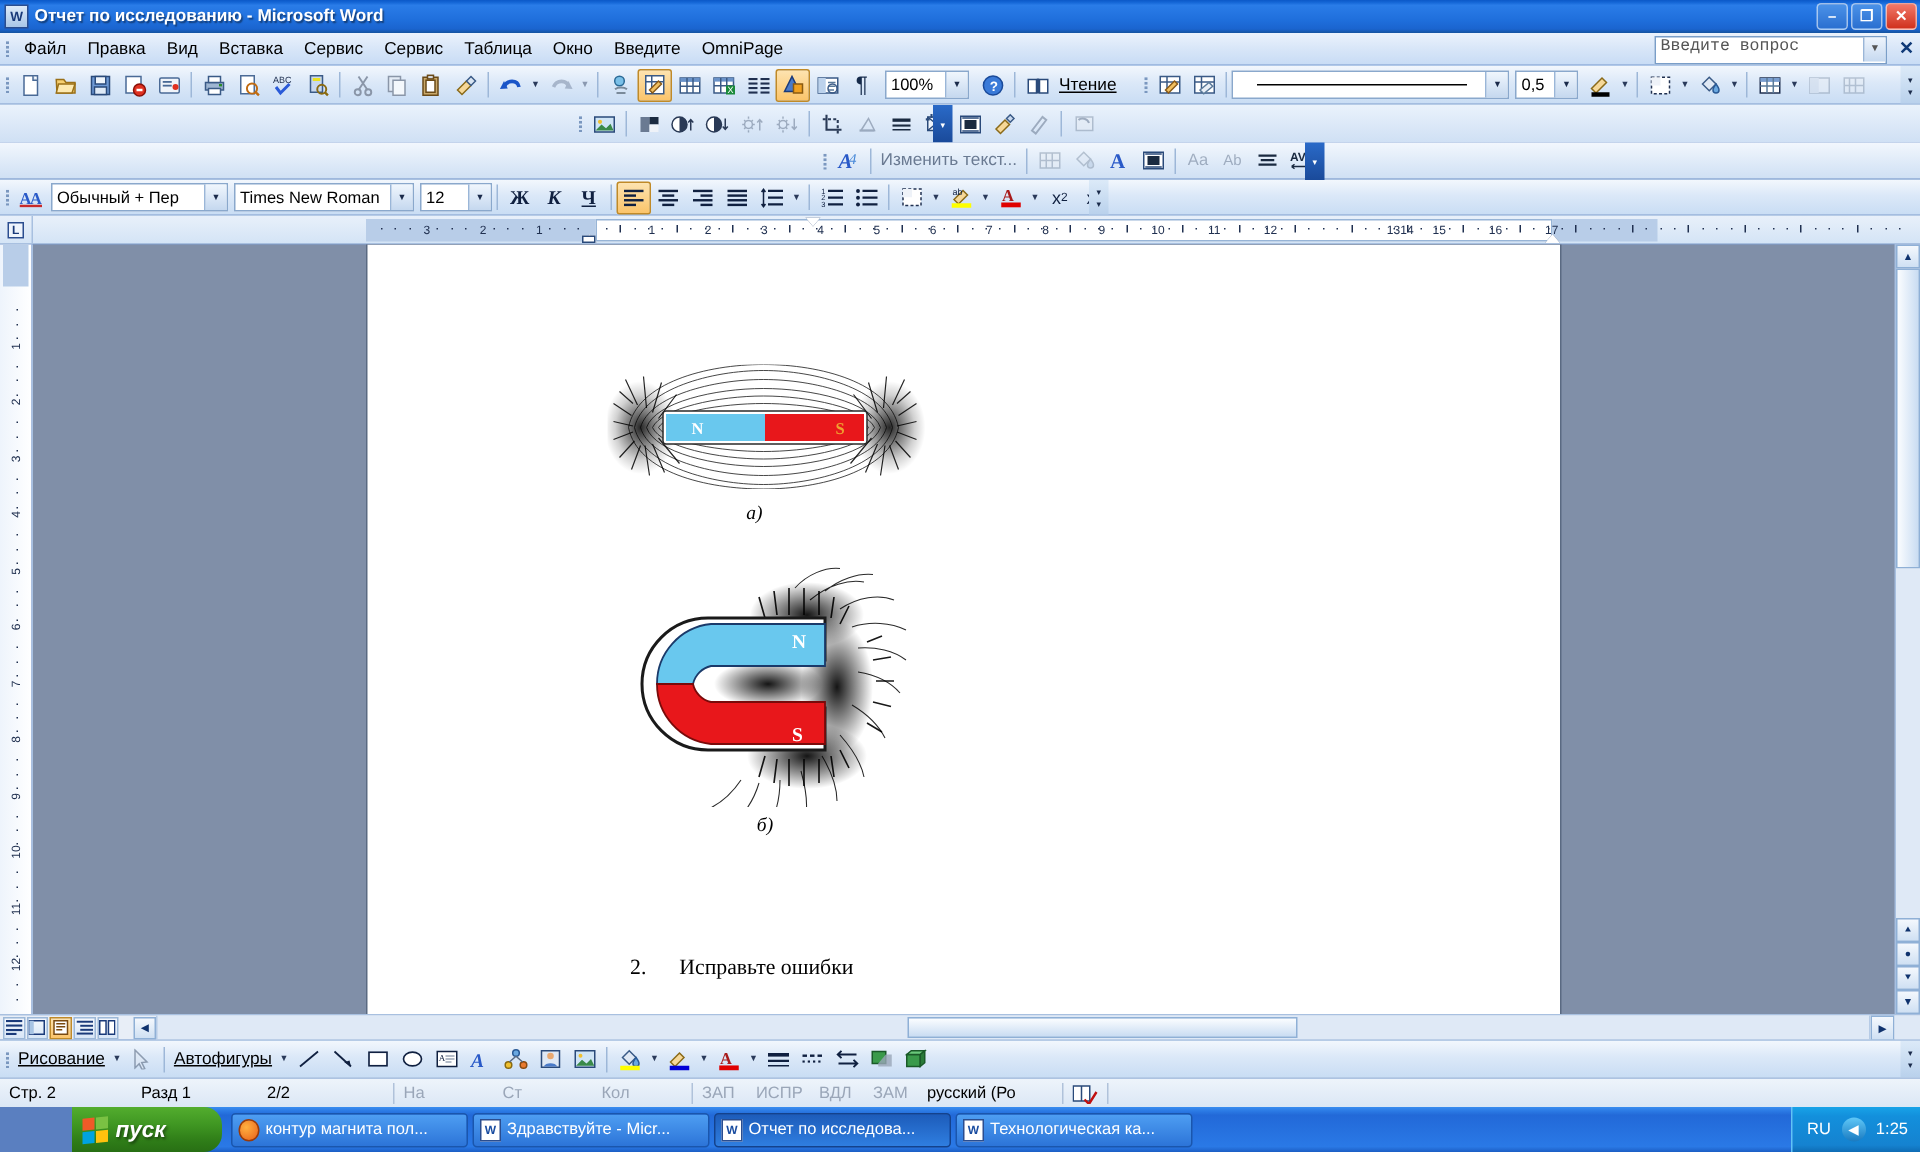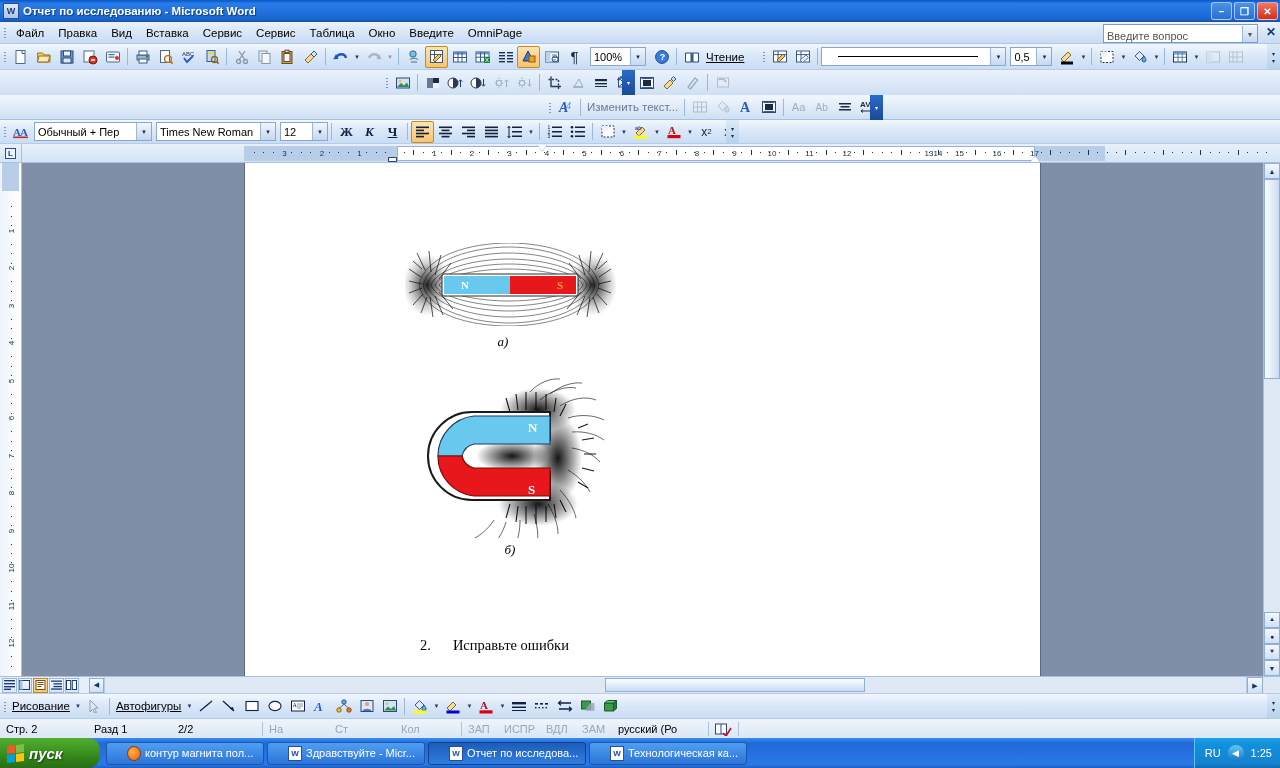--- a/index.html
+++ b/index.html
@@ -64,22 +64,22 @@
     background-size: 2px 3px;
   }
   .menu-item {
     padding: 3px 7px; font-size: 11.5px; color: #000;
     white-space: nowrap;
   }
   .ask-box {
     position: absolute; right: 22px; top: 2px;
     width: 155px; height: 19px;
     background: #fff; border: 1px solid #7a9ec8;
-    display: flex; align-items: flex-end;
-    font-size: 11px; color: #555; padding-left: 3px;
+    display: flex; align-items: flex-start;
+    font-size: 11px; color: #555; padding-left: 3px; font-family: Liberation Mono, monospace;
   }
   .ask-box .drop {
     margin-left: auto; width: 15px; height: 16px;
     background: linear-gradient(to bottom, #eef4fc, #c6d9f0);
     border-left: 1px solid #9ab6d8;
     display: flex; align-items: center; justify-content: center;
     font-size: 7px;
   }
   .menubar .close-doc { position: absolute; right: 4px; top: 3px; font-size: 12px; font-weight: bold; color: #103a78; }
 
@@ -205,39 +205,39 @@
     border-top:1px solid #b6cbe6; display:flex; align-items:center; font-size:11px; color:#000;
   }
   .stcell { padding: 0 6px; white-space:nowrap; }
   .stcell.dim { color:#9aa6b8; }
   .stsep { width:1px;height:14px;background:#b0c2da;}
 
   
   .taskbar {
     height: 30px;
     background: linear-gradient(to bottom,#3a8df0 0%,#2b7ae4 9%,#2269d8 18%,#2a79e6 88%,#1c5ec4 100%);
-    display:flex; align-items:center; position:relative;
+    display:flex; align-items:center; position:relative;margin-left:48px;
   }
   .startbtn {
     width: 100px; height: 30px;
     background: linear-gradient(to bottom,#53ad2e 0%,#3f9622 40%,#2f7d18 75%,#286f14 100%);
     border-radius: 0 12px 12px 0;
     display:flex; align-items:center; gap:5px; padding-left:7px;
     color:#fff; font-style:italic; font-weight:bold; font-size:15px;
     text-shadow: 1px 1px 2px rgba(0,0,0,.5);
     flex:none;
   }
   .winlogo { width:17px;height:17px; display:grid; grid-template-columns:1fr 1fr; grid-template-rows:1fr 1fr; gap:1.5px; transform: skewY(-6deg); flex:none;}
   .winlogo i{display:block;}
   .tasks { display:flex; align-items:center; gap:3px; padding-left:6px; }
   .taskitem {
     width: 158px; height: 23px;
     background: linear-gradient(to bottom,#4e9ef2,#2c74d8);
     border: 1px solid #1a56ad; border-radius: 3px;
-    display:flex; align-items:center; gap:4px; padding-left:20px;
+    display:flex; align-items:center; gap:4px; padding-left:4px;
     color:#fff; font-size:11px; white-space:nowrap; overflow:hidden;
   }
   .taskitem.active { background: linear-gradient(to bottom,#1d5cba,#2f7ee0); border-color:#14428c; }
   .tray {
     position:absolute; right:0; top:0; height:30px;
     background: linear-gradient(to bottom,#18a3e8 0%,#1390dc 20%,#1582d0 85%,#0f6cb4 100%);
     display:flex; align-items:center; gap:7px; padding:0 8px 0 10px;
     color:#fff; font-size:11px;
     border-left: 1px solid #5fc4f5;
   }

